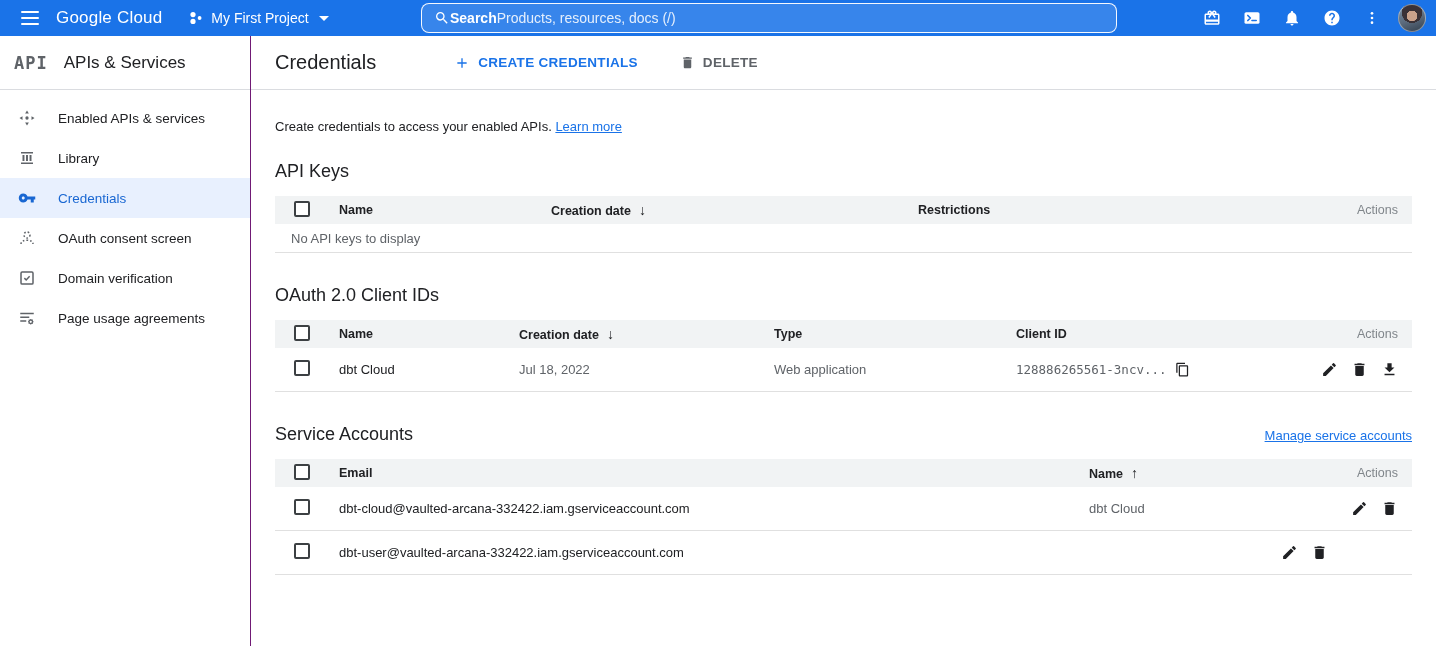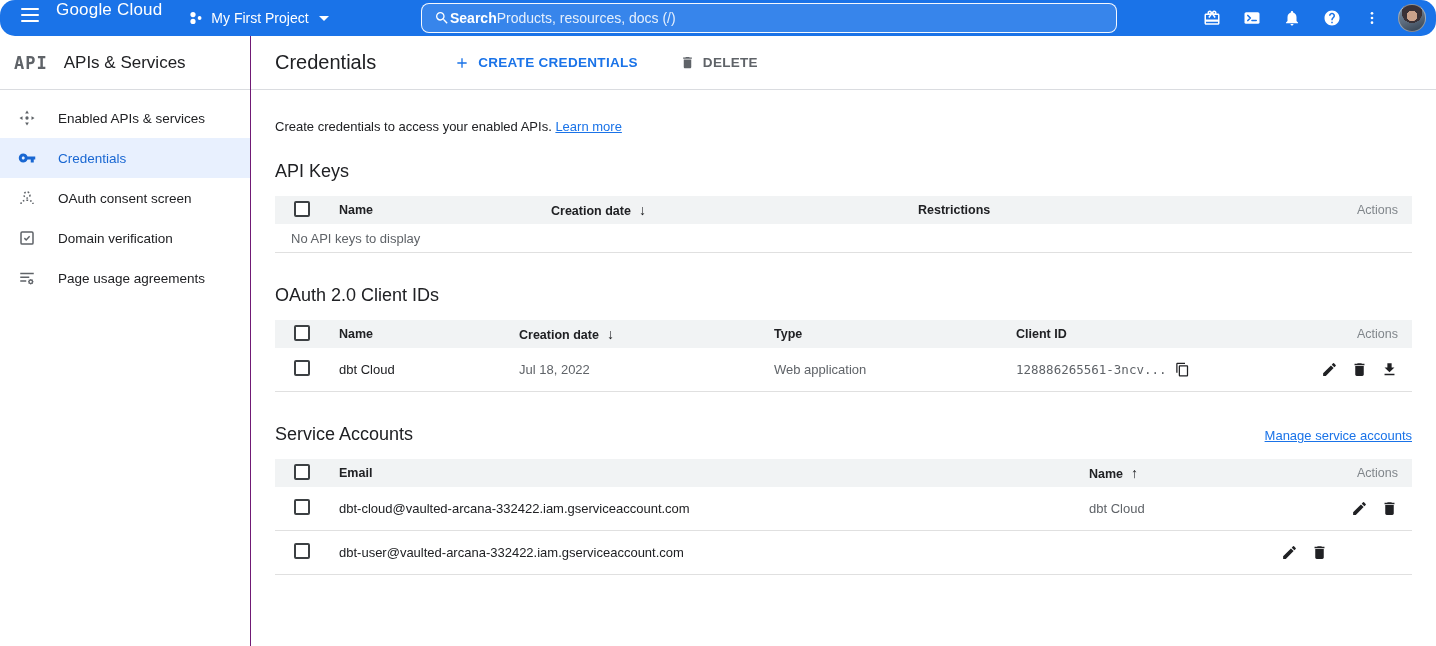--- a/index.html
+++ b/index.html
@@ -1,21 +1,21 @@
 <!DOCTYPE html>
 <html><head>
 <meta charset="utf-8">
 <style>
   * { margin:0; padding:0; box-sizing:border-box; }
   html,body { width:1436px; height:646px; overflow:hidden; background:#fff;
     font-family:"Liberation Sans", sans-serif; color:#202124; }
 
   
-  .topbar { height:36px; background:#1a73e8; display:flex; 
-    padding:0 10px 0 12px; position:relative;border-radius:15px; }
+  .topbar { height:36px; background:#1a73e8; display:flex; align-items:center;
+    padding:0 10px 0 12px; position:relative; }
   .hamburger { width:36px; height:30px; display:flex; flex-direction:column;
     justify-content:center; gap:4px; align-items:center; cursor:pointer; }
   .hamburger span { width:18px; height:2px; background:#fff; border-radius:1px; }
   .gc-logo { color:#fff; font-size:17px; letter-spacing:.2px; margin-left:8px;
     white-space:nowrap; }
   .proj-sel { display:flex; align-items:center; gap:7px; margin-left:26px;
     color:#fff; font-size:14px; cursor:pointer; white-space:nowrap; }
   .proj-caret { width:0; height:0; border-left:5px solid transparent;
     border-right:5px solid transparent; border-top:5px solid #fff; margin-left:3px; }
   .searchbox { position:absolute; left:421px; top:3px; width:696px; height:30px;
@@ -171,20 +171,28 @@
     <div class="sb-nav">
       <div class="sb-item">
         <span class="sb-ico">
           <svg width="18" height="18" viewBox="0 0 24 24" fill="currentColor">
               <path d="M12 2l2.5 4h-5L12 2zm0 20l-2.5-4h5L12 22zM2 12l4-2.5v5L2 12zm20 0l-4 2.5v-5l4 2.5z"></path>
               <circle cx="12" cy="12" r="2.2"></circle>
             </svg>
         </span>
         <span>Enabled APIs &amp; services</span>
       </div>
+      <div class="sb-item">
+        <span class="sb-ico">
+          <svg width="18" height="18" viewBox="0 0 24 24" fill="currentColor">
+              <path d="M4 4h16v2H4zM4 18h16v2H4zM6 8h2.6v8H6zM10.7 8h2.6v8h-2.6zM15.4 8H18v8h-2.6z"></path>
+            </svg>
+        </span>
+        <span>Library</span>
+      </div>
       <div class="sb-item selected">
         <span class="sb-ico">
           <svg width="18" height="18" viewBox="0 0 24 24" fill="currentColor">
               <path d="M12.65 10C11.83 7.67 9.61 6 7 6c-3.31 0-6 2.69-6 6s2.69 6 6 6c2.61 0 4.83-1.67 5.65-4H17v4h4v-4h2v-4H12.65zM7 14c-1.1 0-2-.9-2-2s.9-2 2-2 2 .9 2 2-.9 2-2 2z"></path>
             </svg>
         </span>
         <span>Credentials</span>
       </div>
       <div class="sb-item">
         <span class="sb-ico">

